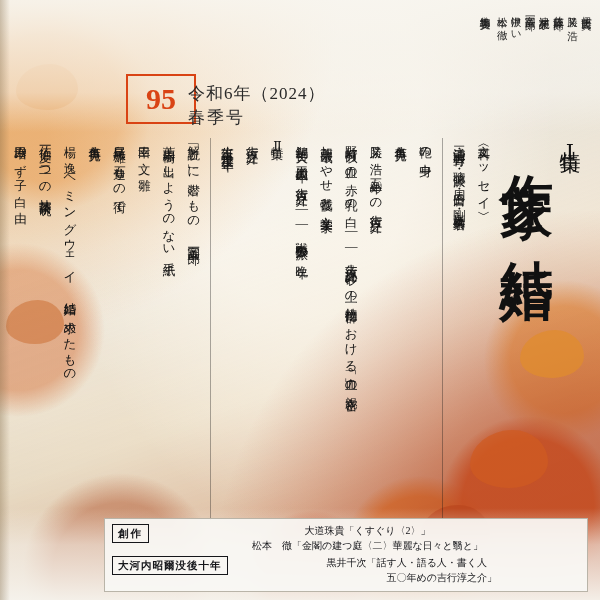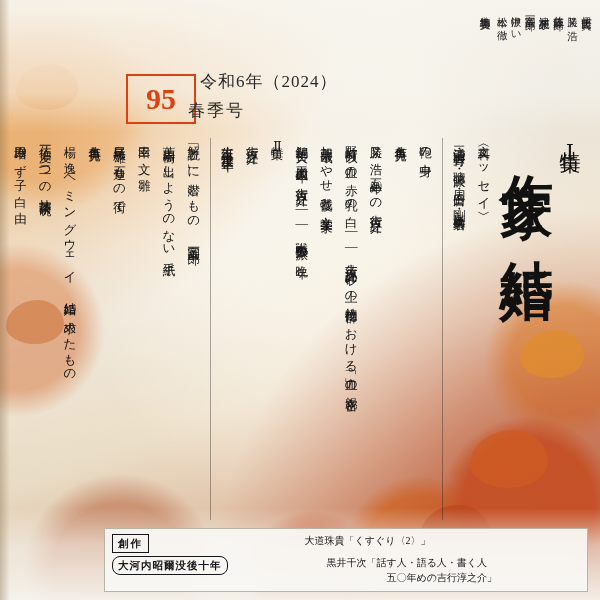--- a/index.html
+++ b/index.html
@@ -54,24 +54,24 @@
     text-shadow:0 1px 0 rgba(255,255,255,.5);
     font-family:"Liberation Serif","DejaVu Serif",serif;
   }
   .issue-box{
     position:absolute;left:115px;top:74px;
     width:66px;height:46px;border:2px solid #d94314;color:#d94314;
     display:flex;align-items:center;justify-content:center;
     font-size:30px;font-weight:700;margin-left:11px;
   }
   .era{
-    position:absolute;left:188px;top:70px;font-size:17px;color:#2a2a2a;letter-spacing:1px;margin-left:12px;
+    position:absolute;left:188px;top:82px;font-size:17px;color:#2a2a2a;letter-spacing:1px;
   }
   .season{
-    position:absolute;left:188px;top:99px;font-size:17px;color:#2a2a2a;letter-spacing:2px;text-align:center;
+    position:absolute;left:188px;top:106px;font-size:17px;color:#2a2a2a;letter-spacing:2px;text-align:center;
   }
 
   
   .board{
     position:absolute;right:8px;top:8px;display:flex;flex-direction:row-reverse;
     align-items:flex-start;gap:2px;
   }
   .board-title{
     writing-mode:vertical-rl;text-orientation:upright;
     font-size:10.5px;letter-spacing:1px;color:#1d1d1d;height:62px;margin-right:2px;
@@ -114,21 +114,21 @@
     position:absolute;left:104px;right:12px;bottom:8px;
     background:rgba(249,248,244,.93);
     border:1px solid #b9b4a8;
     padding:5px 7px 6px 7px;
     font-size:10px;line-height:1.45;color:#15161a;
   }
   .bp-row{display:flex;align-items:flex-start;gap:6px;margin-bottom:3px;}
   .bp-tag{
     flex:0 0 auto;border:1px solid #15161a;padding:1px 5px;font-size:10.5px;letter-spacing:2px;font-weight:700;
   }
-  .bp-tag.wide{letter-spacing:1px;border-radius:8px;}
+  .bp-tag.wide{letter-spacing:1px;}
   .bp-lines{flex:1 1 auto;}
   .bp-line{white-space:nowrap;overflow:hidden;text-overflow:ellipsis;text-align:center;}
   .bp-row2{margin-bottom:0;}
   .spine{
     position:absolute;left:0;top:0;width:10px;height:600px;
     background:linear-gradient(90deg,rgba(120,96,60,.35),rgba(120,96,60,0));
   }
 </style>
 </head>
 <body>
@@ -197,20 +197,21 @@
 
     <div class="vcol">三浦清宏・青野　聰・藤沢　周・倉田　剛・高橋真名子</div>
     <div class="vcol med">文科〈エッセイ〉</div>
   </div>
 
   <div class="bottom-panel">
     <div class="bp-row">
       <div class="bp-tag">創作</div>
       <div class="bp-lines">
         <div class="bp-line">大道珠貴「くすぐり〈2〉」</div>
+        <div class="bp-line">松本　徹「金閣の建つ庭〈二〉華麗な日々と翳と」</div>
       </div>
     </div>
     <div class="bp-row bp-row2">
       <div class="bp-tag wide">大河内昭爾没後十年</div>
       <div class="bp-lines">
         <div class="bp-line">黒井千次「話す人・語る人・書く人</div>
         <div class="bp-line">　　　　　　　五〇年めの吉行淳之介」</div>
       </div>
     </div>
   </div>

